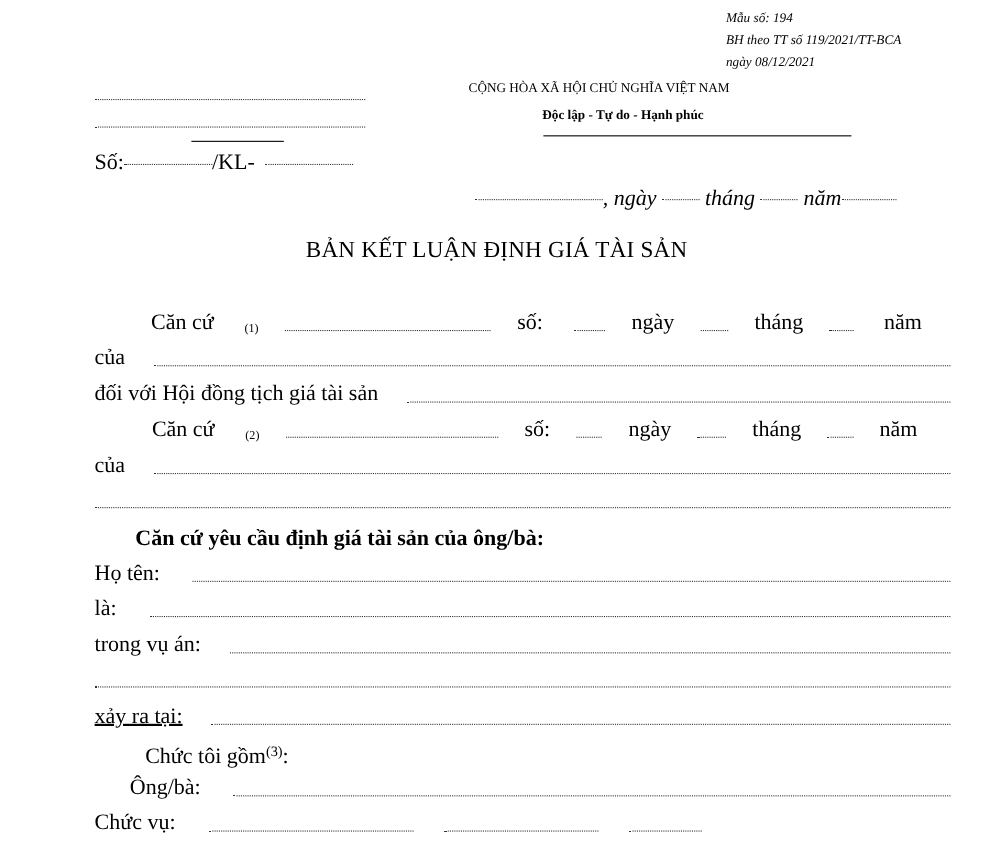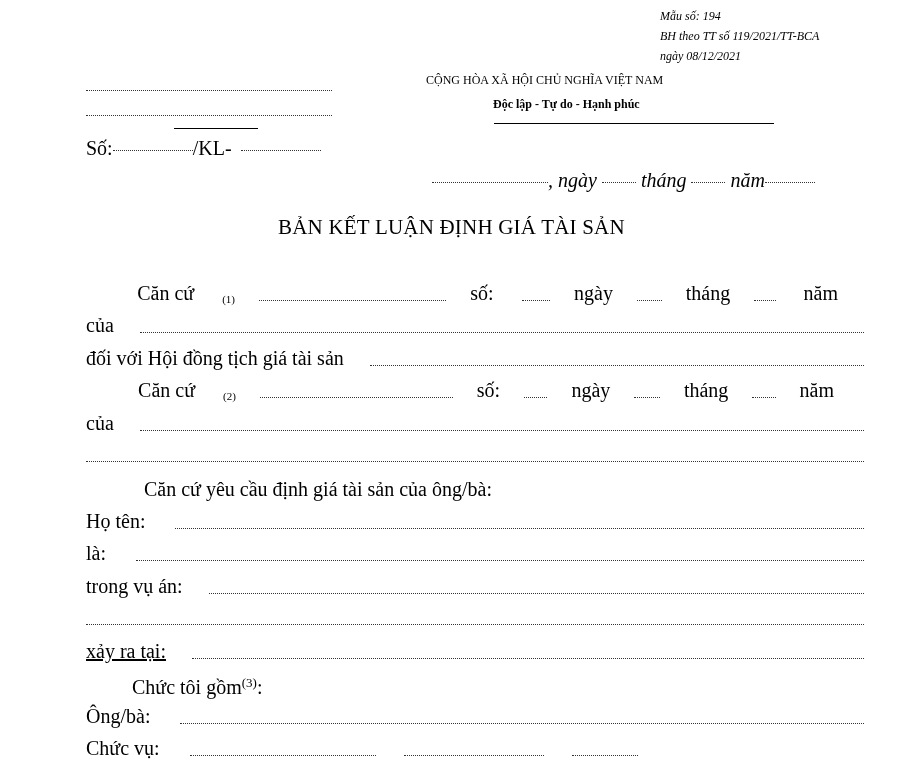--- a/index.html
+++ b/index.html
@@ -92,21 +92,21 @@
   <span class="fill" style="margin-left:6px;"></span>
 </div>
 
 <div class="field-row" style="top:411px;">
   <span>của</span>
   <span class="fill"></span>
 </div>
 
 <div class="dline" style="left:86px; top:461px; width:778px;"></div>
 
-<div class="abs body-text" style="left:144px; top:477px;">Căn cứ yêu cầu định giá tài sản của ông/bà:</div>
+<div class="abs body-text" style="left:123px; top:477px;font-weight:bold;">Căn cứ yêu cầu định giá tài sản của ông/bà:</div>
 
 <div class="field-row" style="top:509px;">
   <span>Họ tên:</span>
   <span class="fill" style="margin-left:6px;"></span>
 </div>
 
 <div class="field-row" style="top:541px;">
   <span>là:</span>
   <span class="fill" style="margin-left:6px;"></span>
 </div>
@@ -120,21 +120,21 @@
 
 <div class="field-row" style="top:639px;text-decoration:underline;">
   <span>xảy ra tại:</span>
   <span class="fill"></span>
 </div>
 
 <div class="abs body-text" style="left:132px; top:671px;">
   <span>Chức tôi gồm</span><sup class="fn2">(3)</sup><span>:</span>
 </div>
 
-<div class="field-row" style="top:704px;">
+<div class="field-row" style="top:704px;margin-left:32px;">
   <span>Ông/bà:</span>
   <span class="fill" style="margin-left:6px;"></span>
 </div>
 
 <div class="field-row" style="top:736px;">
   <span>Chức vụ:</span>
   <span class="fixed-fill" style="width:186px; margin-left:6px;"></span>
   <span class="fixed-fill" style="width:140px; margin-left:4px;"></span>
   <span class="fixed-fill" style="width:66px; margin-left:4px;"></span>
 </div>

